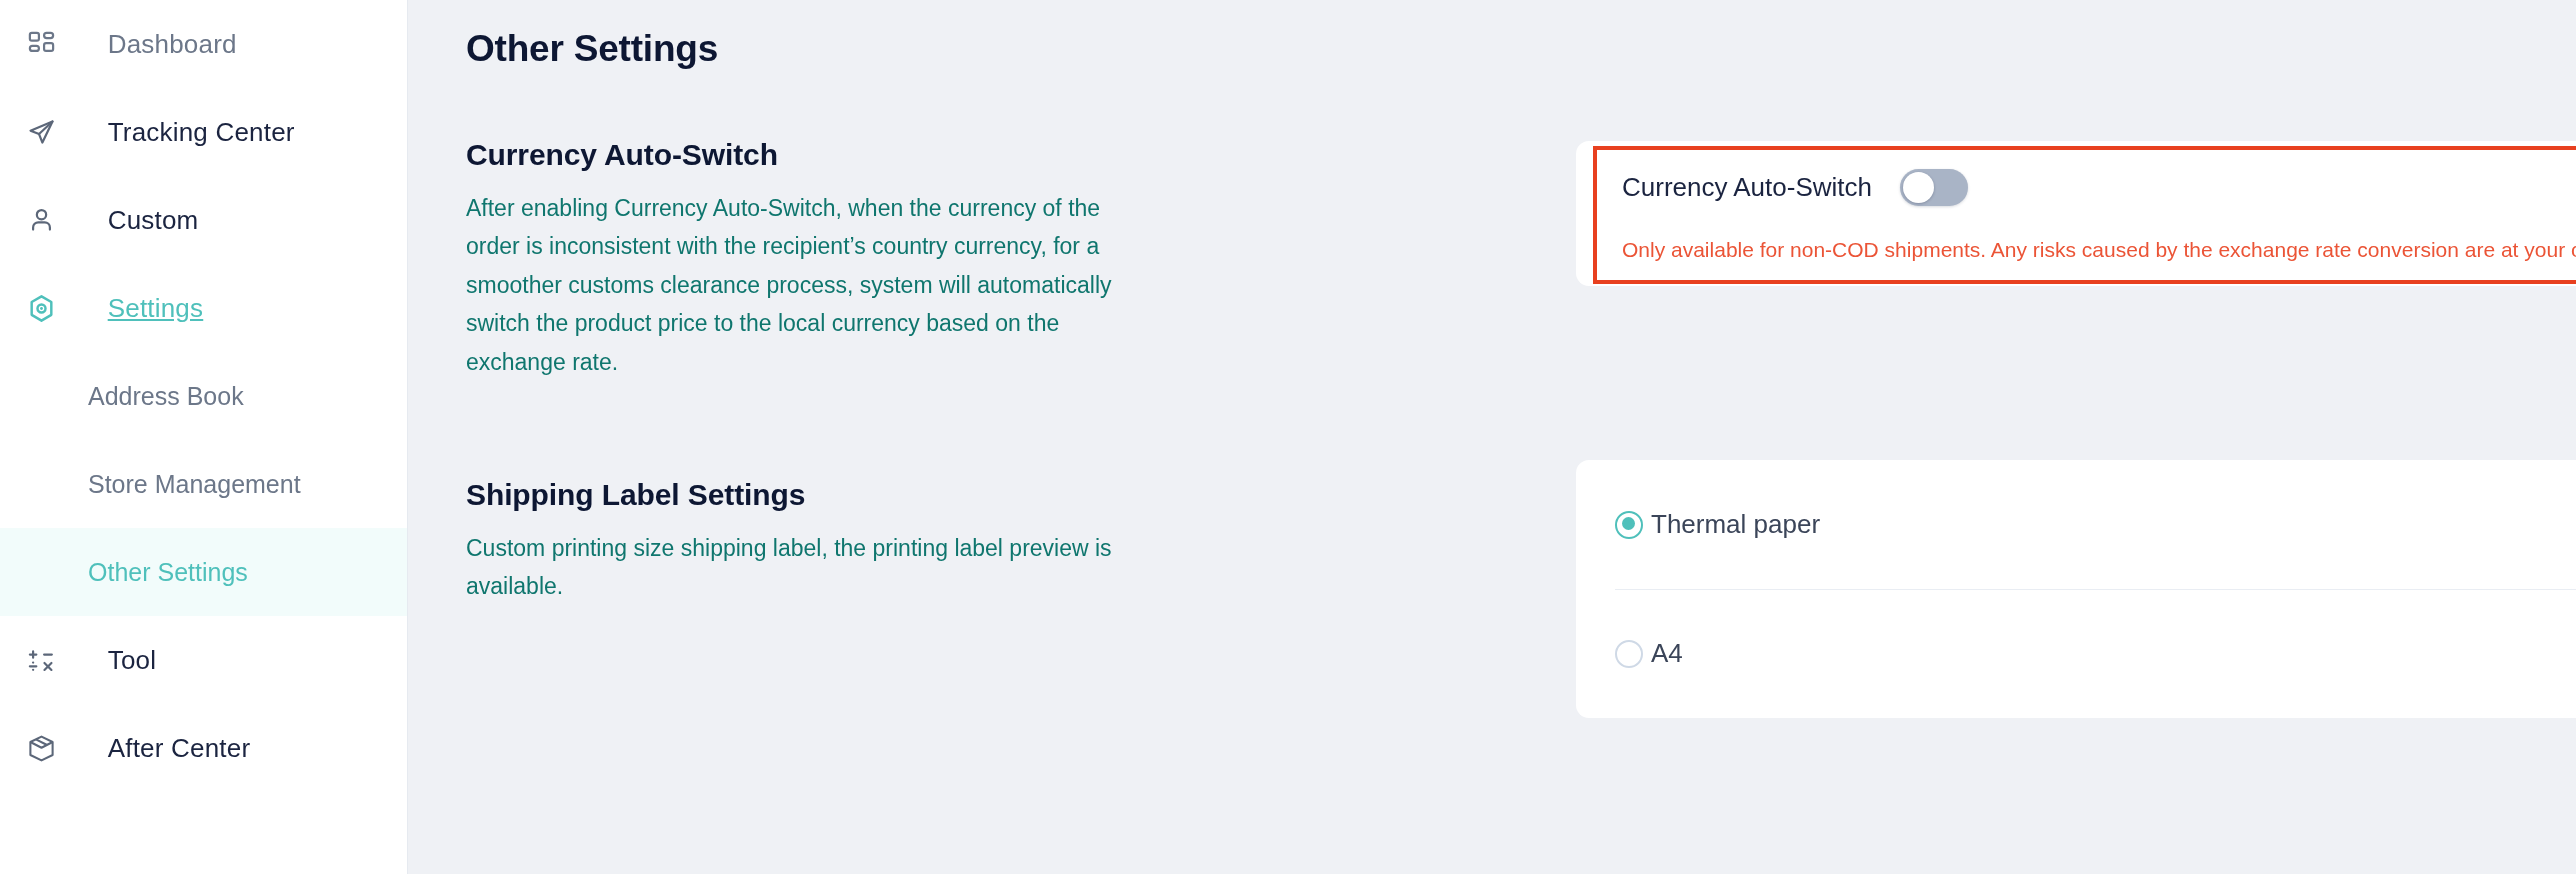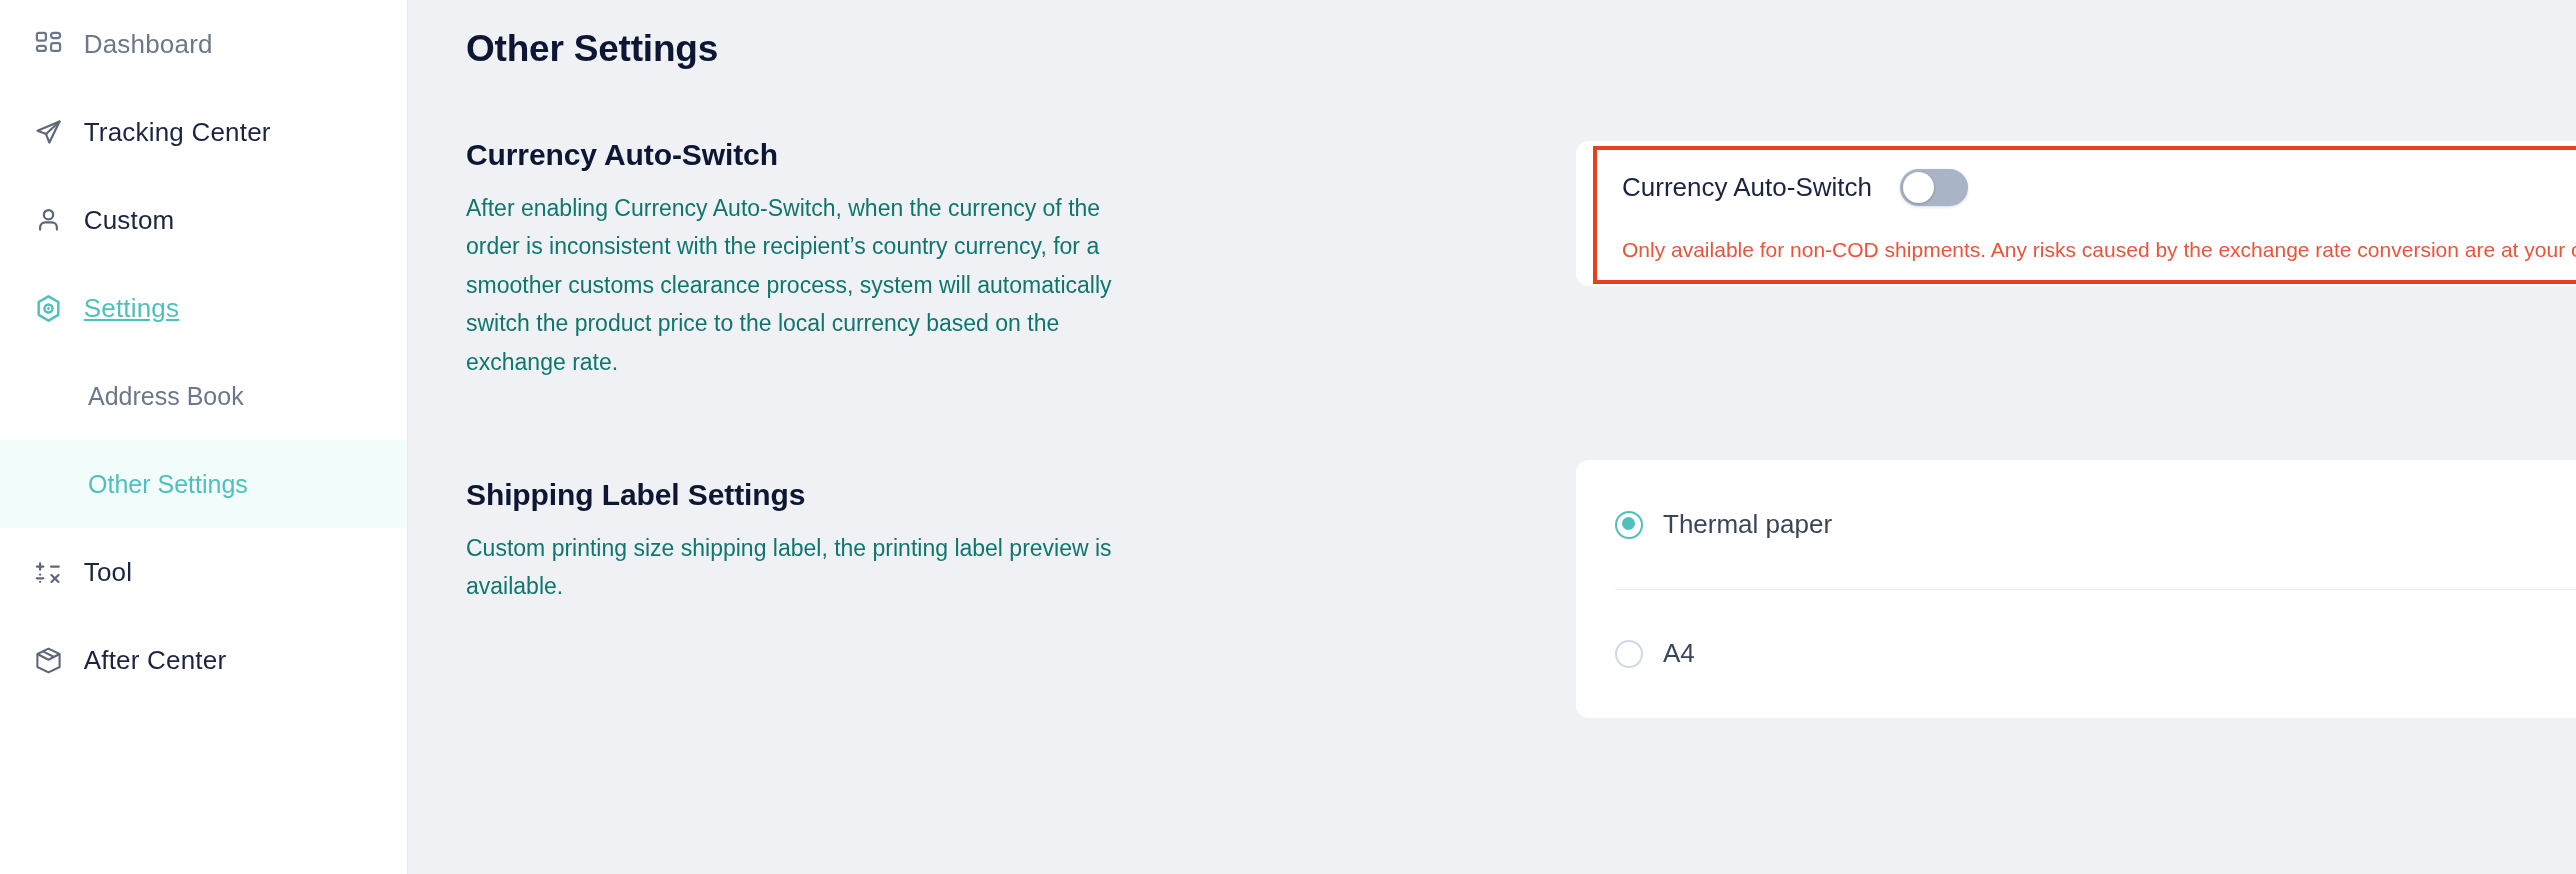--- a/index.html
+++ b/index.html
@@ -25,23 +25,24 @@
     background: #ffffff;
     border-right: 0.9px solid #e6eaf0;
     flex: 0 0 408px;
     position: relative;
     padding-top: 0px;
   }
   .nav-item {
     display: flex;
     align-items: center;
     height: 88px;
-    padding-left: 27px;
+    padding-left: 20px;
     cursor: pointer;
     position: relative;
+    gap: 31px;
   }
   .nav-item .nav-ico {
     width: 42px;
     height: 42px;
     flex: 0 0 42px;
     display: flex;
     align-items: center;
     justify-content: center;
     margin-right: 14.7px;
   }
@@ -210,21 +211,21 @@
     content: "";
     position: absolute;
     left: 4.6px;
     top: 4.6px;
     width: 13px;
     height: 13px;
     border-radius: 50%;
     background: #4fc0bb;
   }
   .opt-label {
-    margin-left: 20px;
+    margin-left: 8px;
     font-size: 26px;
     color: #3b4559;
     white-space: nowrap;
   }
 </style>
 </head>
 <body>
 
 <div class="app">
 
@@ -271,20 +272,23 @@
           <circle cx="12" cy="12" r="1.1" fill="#4fc0bb" stroke="none"></circle>
         </svg>
       </span>
       <span class="nav-label">Settings</span>
     </div>
 
     <div class="sub-item">
       <span class="sub-label">Address Book</span>
     </div>
 
+    <div class="sub-item">
+      <span class="sub-label">Store Management</span>
+    </div>
 
     <div class="sub-item active">
       <span class="sub-label">Other Settings</span>
     </div>
 
     <div class="nav-item">
       <span class="nav-ico">
         <svg width="31" height="31" viewBox="0 0 24 24" fill="none" stroke="#5c6779" stroke-width="1.7" stroke-linecap="round">
           <path d="M3 7.4h5M5.5 5v4.8"></path>
           <path d="M14 7.4h6"></path>

